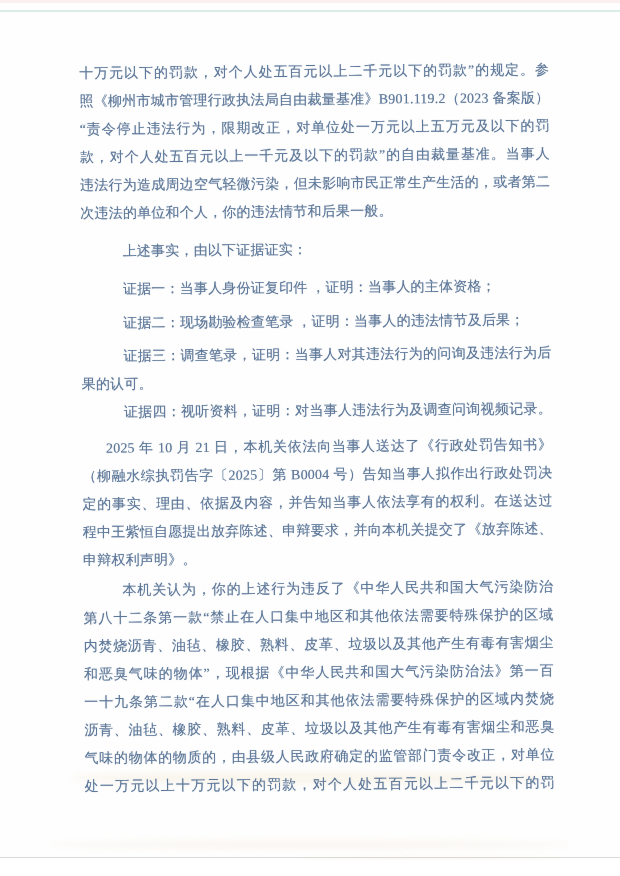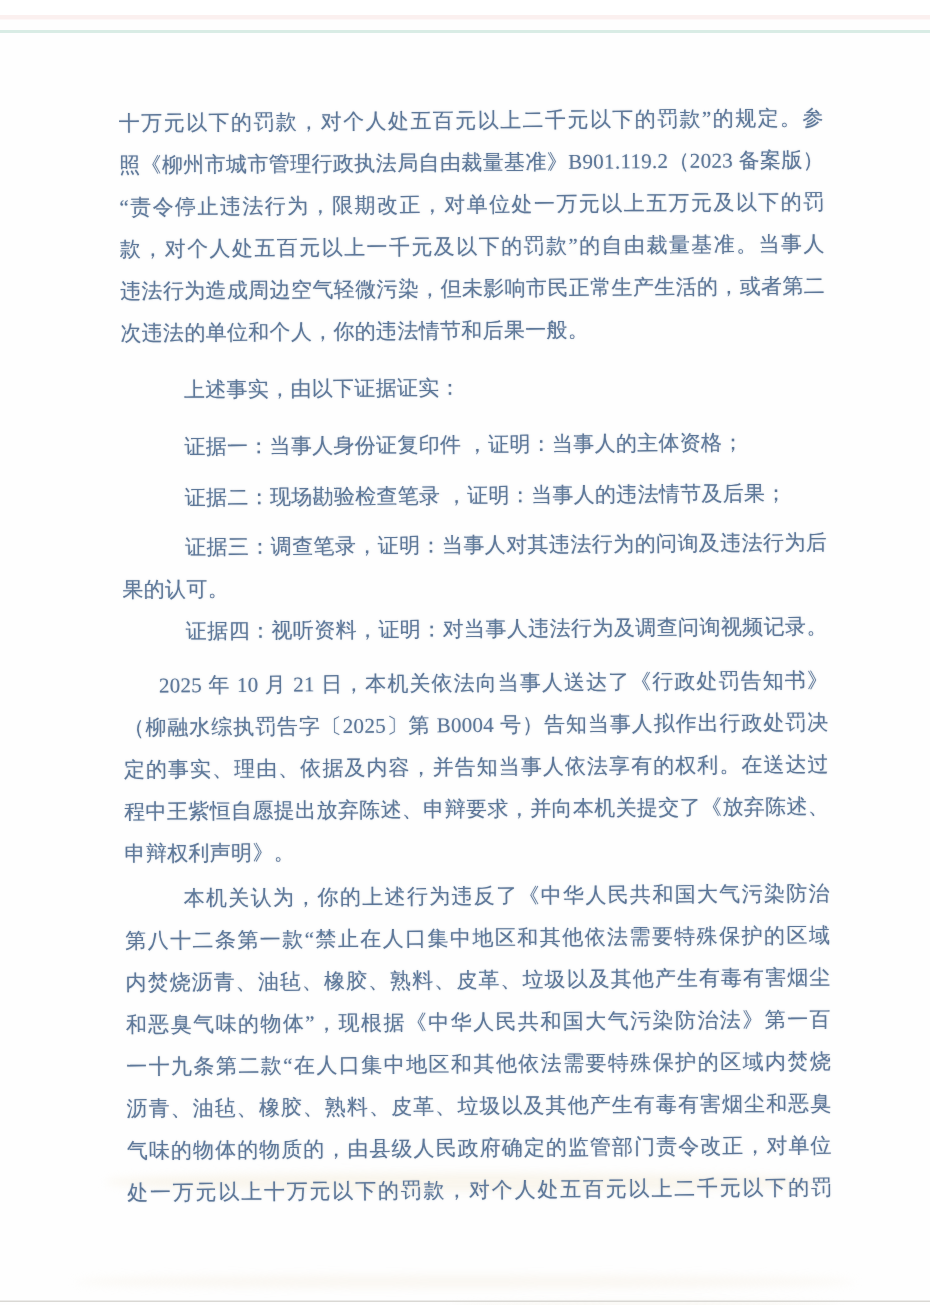--- a/index.html
+++ b/index.html
@@ -7,21 +7,20 @@
     width: 620px; height: 876px;
     background: #ffffff;
     font-family: "Liberation Serif", "DejaVu Serif", serif;
     overflow: hidden;
   }
   .page {
     position: relative;
     width: 620px; height: 860px;
     background: #fefefe;
     overflow: hidden;
-    margin-top: 10px;
   }
   
   .edge-top-band    { position: absolute; top: 0; left: 0; right: 0; height: 3px; background: #fbf0ef; }
   .edge-top-line    { position: absolute; top: 10px; left: 0; right: 0; height: 2px; background: #d9ece5; }
   .edge-bottom-line { position: absolute; bottom: 2px; left: 0; right: 0; height: 1px; background: #d9d8d4; }
   .smudge {
     position: absolute; border-radius: 50%;
     filter: blur(3px); pointer-events: none;
   }
   .smudge-a { left: 70px;  top: 772px; width: 480px; height: 12px; background: rgba(246,239,223,0.55); }

